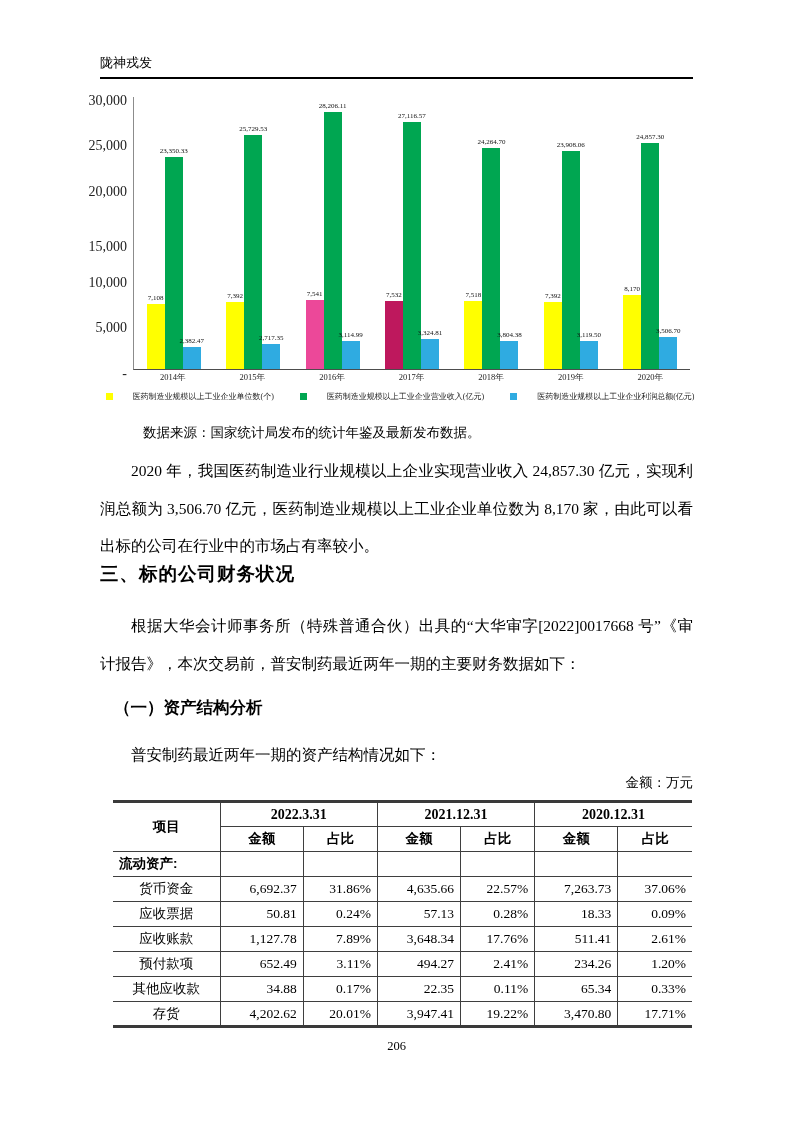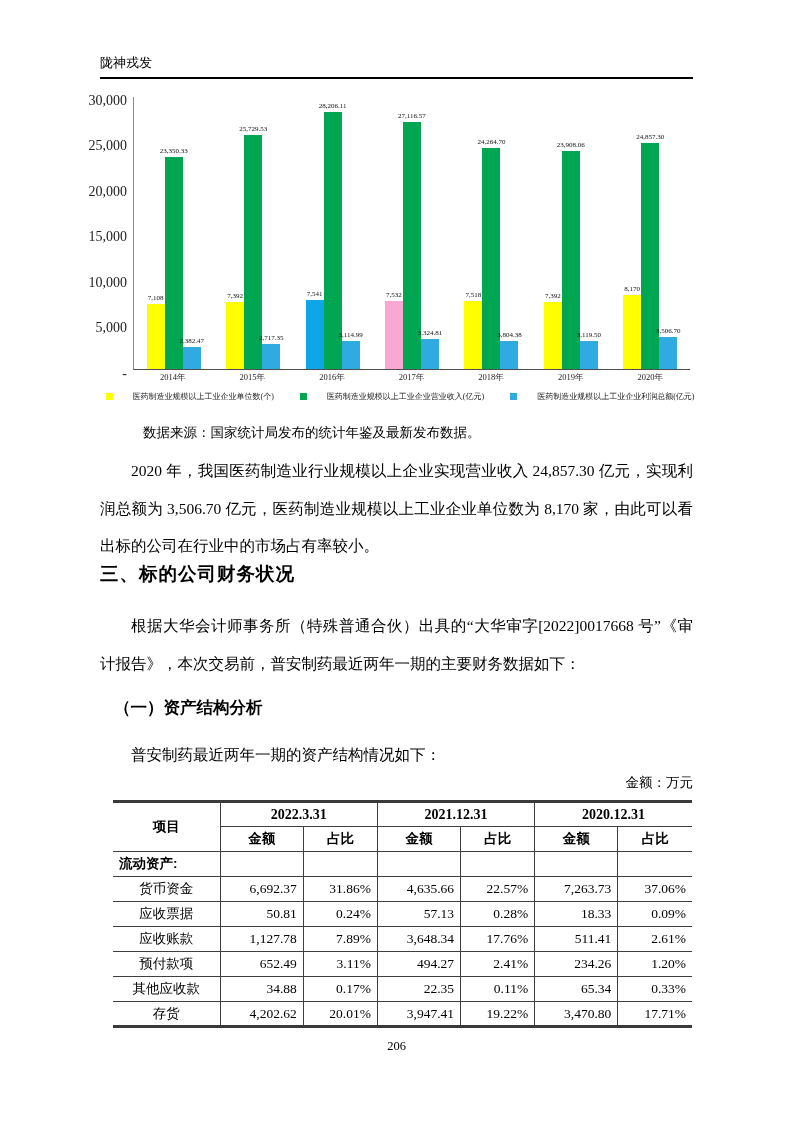--- a/index.html
+++ b/index.html
@@ -71,21 +71,21 @@
 
 <div class="page-header">
   <span>陇神戎发</span>
 </div>
 
 <div class="chart-wrap">
   <div class="yticks">
       <div class="ytick" style="top: -4.5px;">30,000</div>
       <div class="ytick" style="top: 41px;">25,000</div>
       <div class="ytick" style="top: 86.5px;">20,000</div>
-      <div class="ytick" style="top: 132px;">15,000</div>
+      <div class="ytick" style="top: 142px;">15,000</div>
       <div class="ytick" style="top: 177.5px;">10,000</div>
       <div class="ytick" style="top: 223px;">5,000</div>
       <div class="ytick" style="top: 268.5px;">-</div>
     </div>
   <div class="chart-plot">
       <div class="bar-group">
         <div class="bar" style="height: 64.7px; background: rgb(255, 255, 0);">
           <div class="bar-label">7,108</div>
         </div>
         <div class="bar" style="height: 212.5px; background: rgb(0, 166, 81);">
@@ -100,32 +100,32 @@
           <div class="bar-label">7,392</div>
         </div>
         <div class="bar" style="height: 234.1px; background: rgb(0, 166, 81);">
           <div class="bar-label">25,729.53</div>
         </div>
         <div class="bar" style="height: 24.7px; background: rgb(47, 171, 225);">
           <div class="bar-label">2,717.35</div>
         </div>
       </div>
       <div class="bar-group">
-        <div class="bar" style="height: 68.6px; background: #0ea5e9;">
+        <div class="bar" style="height: 68.6px; background: #ec4899;">
           <div class="bar-label">7,541</div>
         </div>
         <div class="bar" style="height: 256.7px; background: rgb(0, 166, 81);">
           <div class="bar-label">28,206.11</div>
         </div>
         <div class="bar" style="height: 28.3px; background: rgb(47, 171, 225);">
           <div class="bar-label">3,114.99</div>
         </div>
       </div>
       <div class="bar-group">
-        <div class="bar" style="height: 68.5px; background: #f9a8d4; padding-left: 16px;">
+        <div class="bar" style="height: 68.5px; background: #be185d; padding-left: 16px;">
           <div class="bar-label">7,532</div>
         </div>
         <div class="bar" style="height: 246.8px; background: rgb(0, 166, 81);">
           <div class="bar-label">27,116.57</div>
         </div>
         <div class="bar" style="height: 30.3px; background: rgb(47, 171, 225);">
           <div class="bar-label">3,324.81</div>
         </div>
       </div>
       <div class="bar-group">

